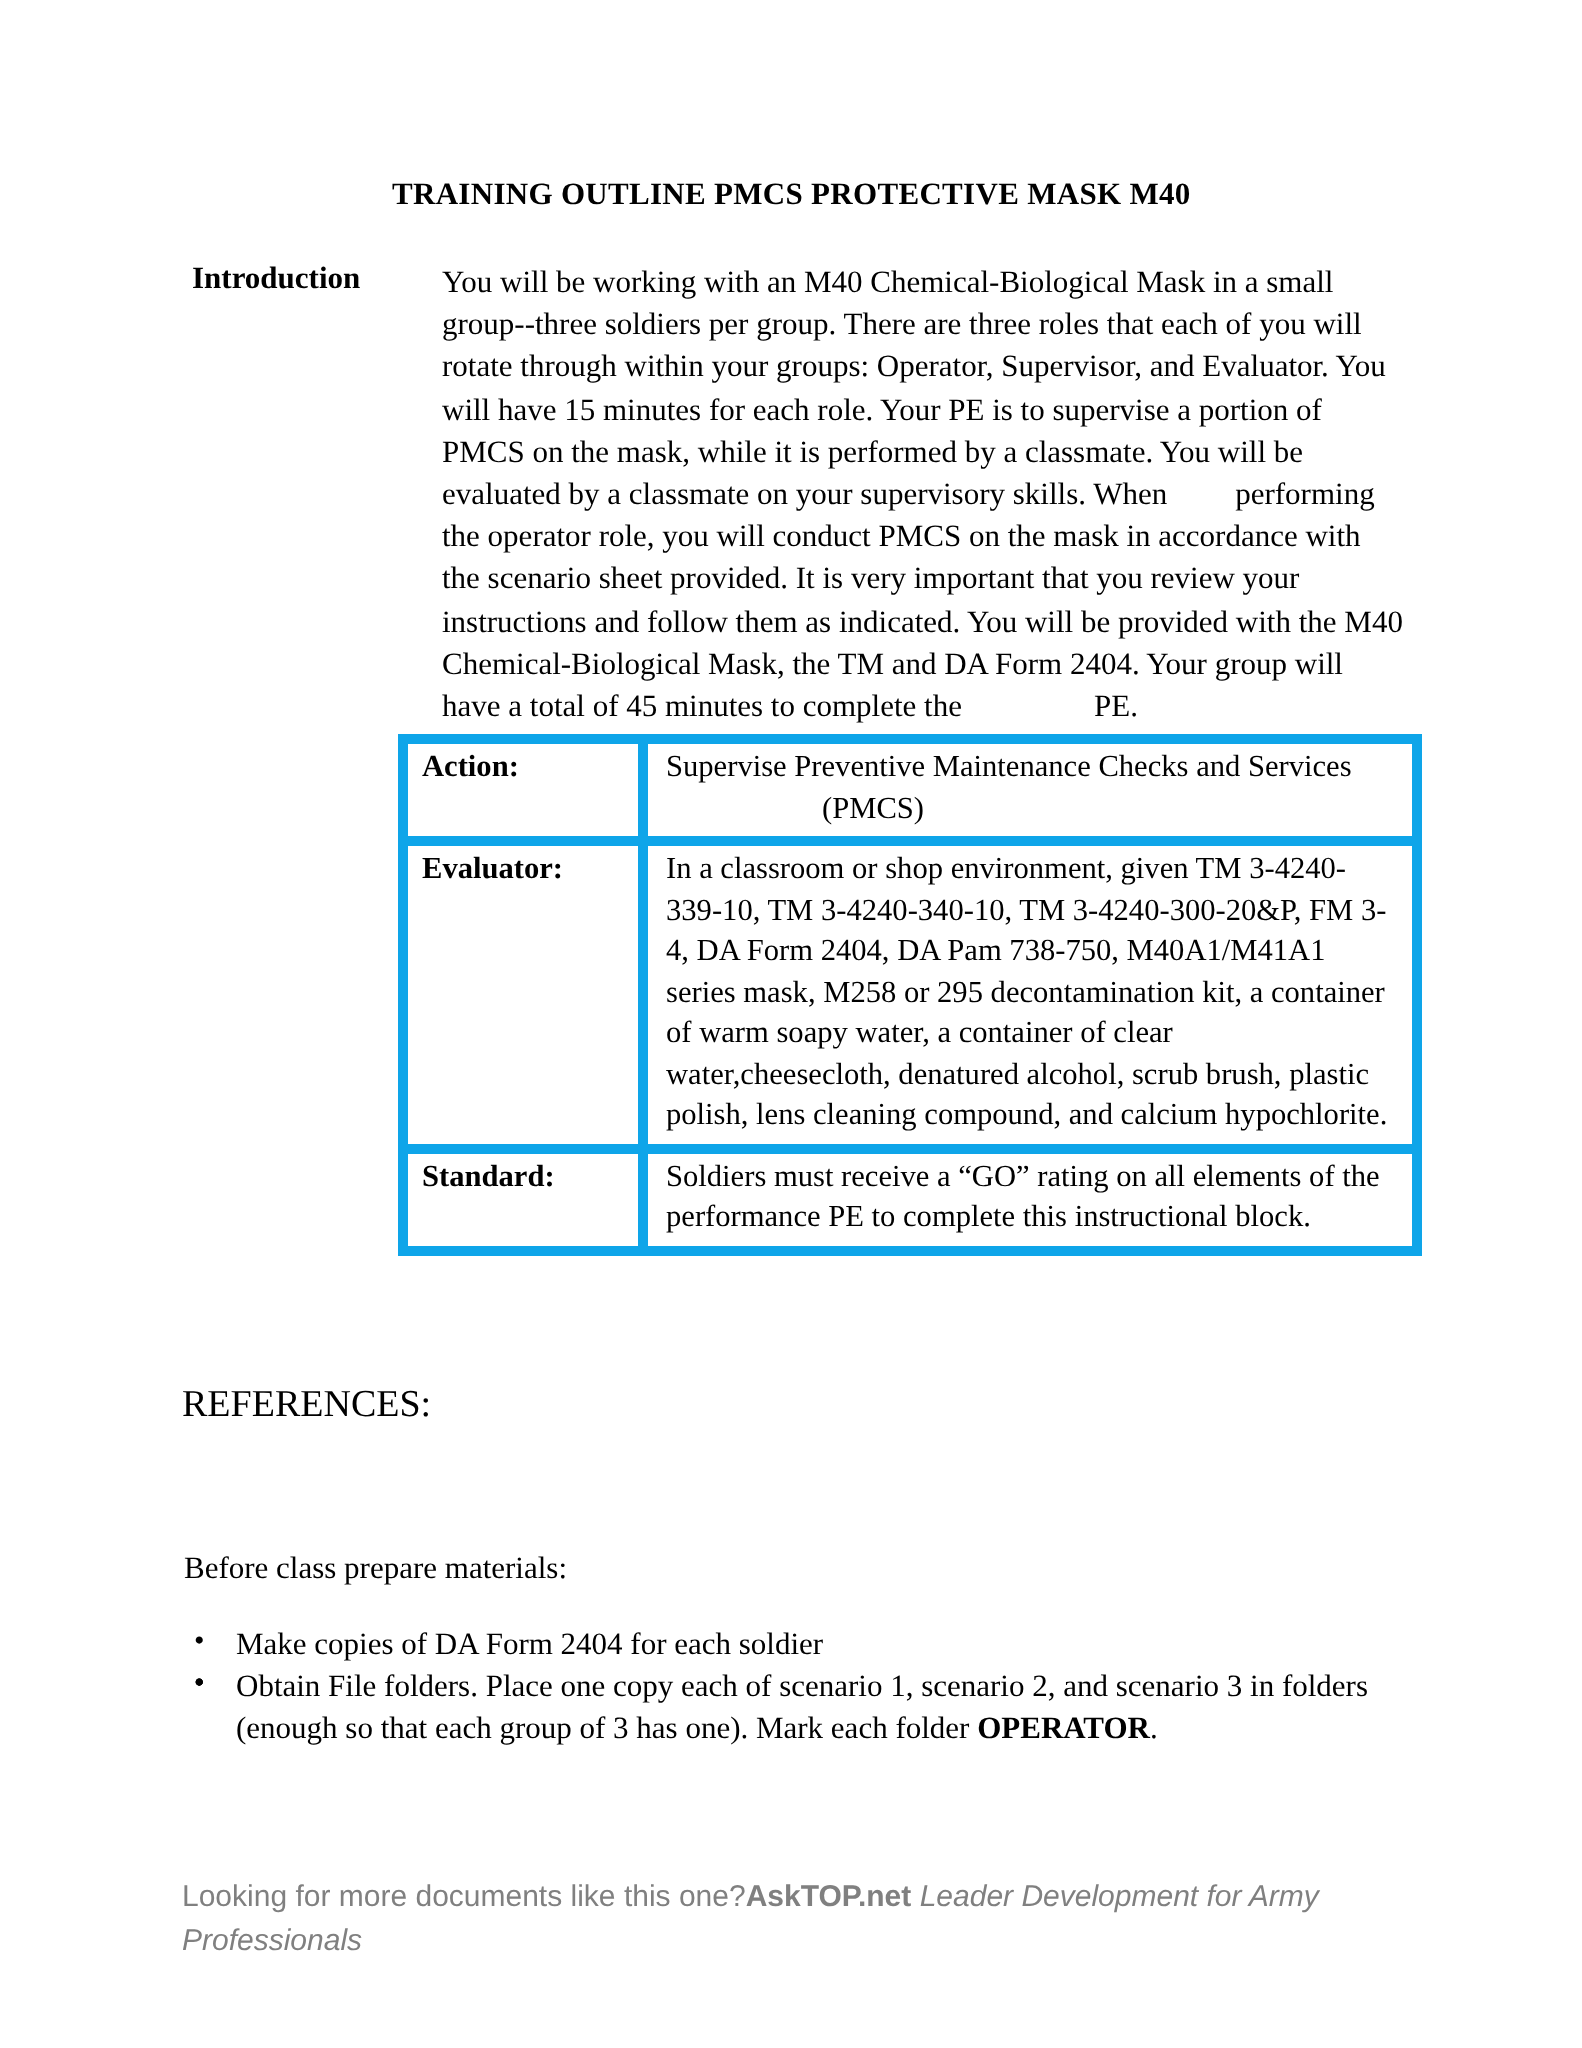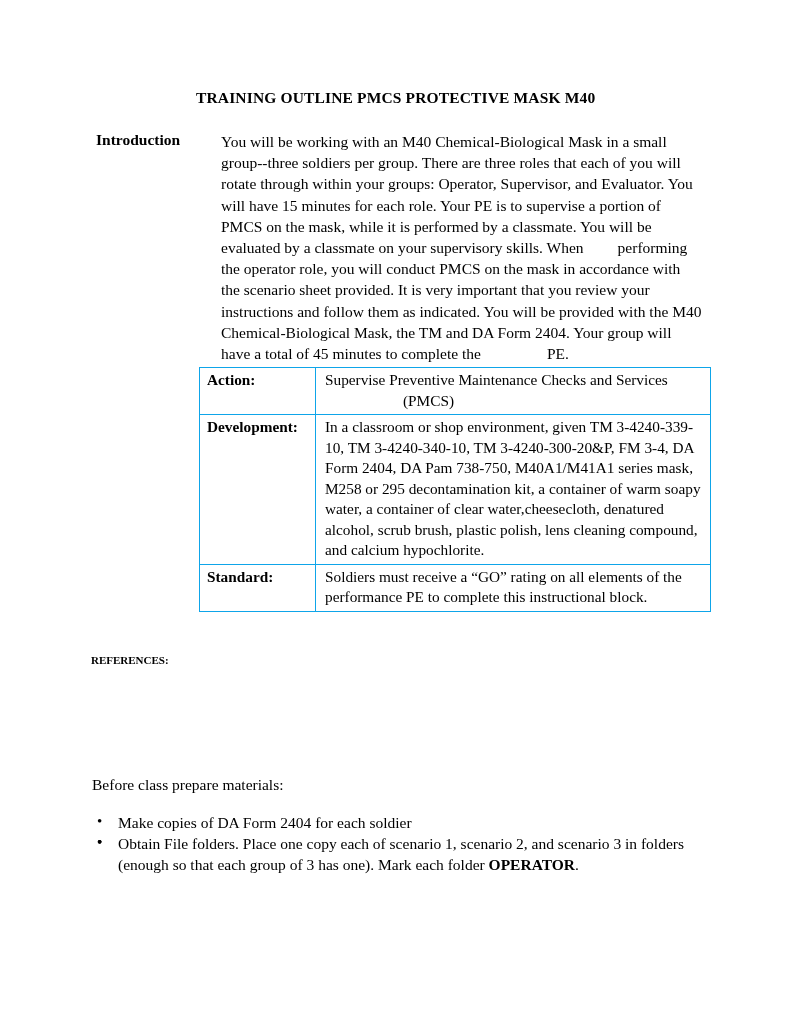--- a/index.html
+++ b/index.html
@@ -59,21 +59,21 @@
   
   .spec-table {
     position: absolute;
     left: 199px;
     top: 367px;
     width: 512px;
     border-collapse: collapse;
     table-layout: fixed;
   }
   .spec-table td {
-    border: 1px solid #0ea5e9;
+    border: 5px solid #0ea5e9;
     vertical-align: top;
     font-size: 15.3px;
     line-height: 20.5px;
     padding: 2px 5px 3px 7px;
   }
   .spec-table td.lab {
     width: 103px;
     font-weight: bold;
     padding-left: 7px;
   }
@@ -86,23 +86,23 @@
     padding-left: 78px;
   }
   .row-action td { height: 38px; }
   .row-conditions td { height: 140px; }
   .row-standard td { height: 38px; }
 
   
   .ref-label {
     position: absolute;
     left: 91px;
-    top: 654px;
-    font-size: 11px;
-    font-weight: bold;
+    top: 692px;
+    font-size: 19px;
+    font-weight: normal;
   }
   .ref-list {
     position: absolute;
     left: 221px;
     top: 666px;
     width: 470px;
     font-size: 15.5px;
     line-height: 21.2px;
   }
   .ref-list div { white-space: nowrap; }
@@ -166,21 +166,21 @@
   <table class="spec-table">
     <tbody>
       <tr class="row-action">
         <td class="lab">Action:</td>
         <td class="val">
           <span>Supervise Preventive Maintenance Checks and Services</span>
           <span class="sub-center">(PMCS)</span>
         </td>
       </tr>
       <tr class="row-conditions">
-        <td class="lab">Development:</td>
+        <td class="lab">Evaluator:</td>
         <td class="val">In a classroom or shop environment, given TM 3-4240-339-10, TM 3-4240-340-10, TM 3-4240-300-20&amp;P, FM 3-4, DA Form 2404, DA Pam 738-750, M40A1/M41A1 series mask, M258 or 295 decontamination kit, a container of warm soapy water, a container of clear water,cheesecloth, denatured alcohol, scrub brush, plastic polish, lens cleaning compound, and calcium hypochlorite.</td>
       </tr>
       <tr class="row-standard">
         <td class="lab">Standard:</td>
         <td class="val">Soldiers must receive a “GO” rating on all elements of the performance PE to complete this instructional block.</td>
       </tr>
     </tbody>
   </table>
 
   <div class="ref-label">REFERENCES:</div>
@@ -197,14 +197,17 @@
     </div>
     <div class="bullet-item">
       <span class="bullet-dot">•</span>
     </div>
     <div class="bullet-item">
       <span class="bullet-dot">•</span>
       <span> Obtain File folders. Place one copy each of scenario 1, scenario 2, and scenario 3 in folders (enough so that each group of 3 has one). Mark each folder </span><b>OPERATOR</b><span>.</span>
     </div>
   </div>
 
+  <div class="footer">
+    <span>Looking for more documents like this one?</span><span class="brand">AskTOP.net</span><span class="tag"> Leader Development for Army Professionals</span>
+  </div>
 
 </div>
 
 </body></html>

